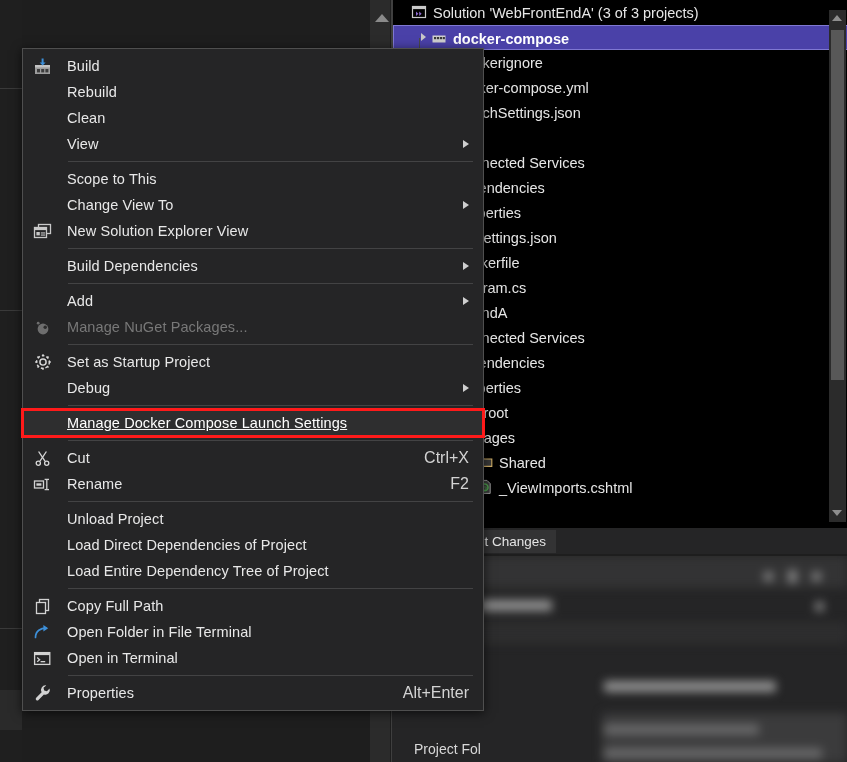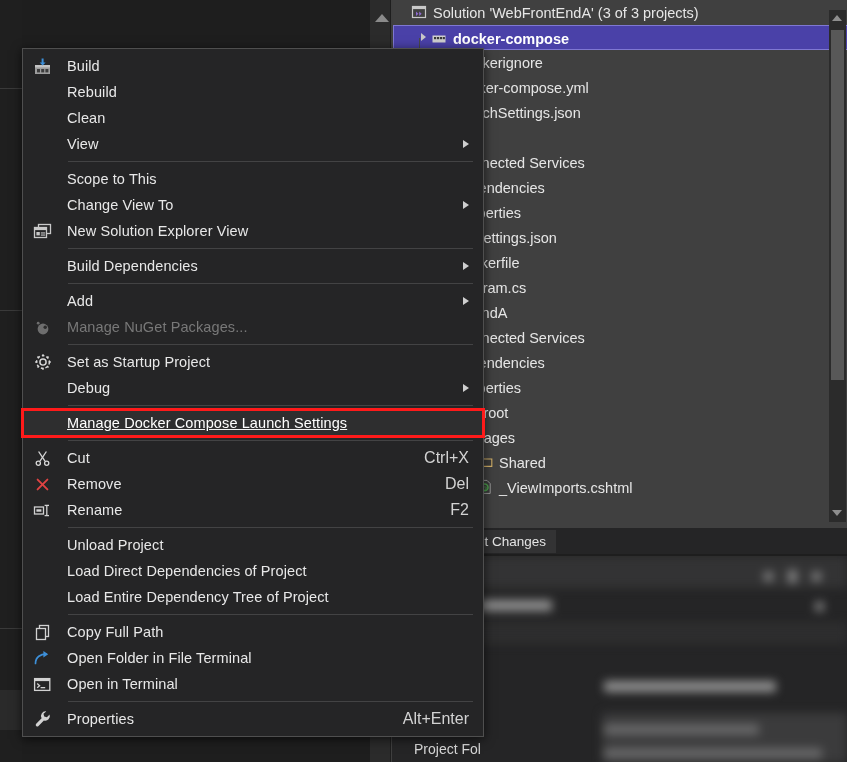--- a/index.html
+++ b/index.html
@@ -11,21 +11,21 @@
   }
   
   #app-bg{position:absolute;inset:0;background:#1e1e1e;}
   .strip-dark{position:absolute;background:#1f1f1f;}
   .hairline{position:absolute;height:1px;background:#3a3a3a;}
   .vline{position:absolute;width:1px;background:#3f3f3f;}
 
   
   #solution-explorer{
     position:absolute;left:392px;top:0;width:455px;height:528px;
-    background:#404040;border-left:1px solid #3f3f3f;
+    background:#000000;border-left:1px solid #3f3f3f;
   }
   #se-tree{position:absolute;left:0;top:0;right:0;bottom:0;overflow:hidden;}
   .tree-row{
     position:relative;height:25px;line-height:25px;
     font-size:14.5px;color:#e6e6e6;white-space:nowrap;
     padding-left:8px;box-sizing:border-box;
   }
   .tree-row .tw-label{vertical-align:middle;}
   .tree-row.selected{
     background:#4a41a8;border:1px solid #7f78d2;box-sizing:border-box;
@@ -365,34 +365,20 @@
           </g>
         </svg>
           </span>
         </span>
         <span class="cm-label">Cut</span>
         <span class="cm-shortcut">Ctrl+X</span>
       </div>
       <div class="cm-item">
         <span class="cm-icon">
           <span class="cm-ic">
-            <svg width="17" height="17" viewBox="0 0 17 17">
-          <g stroke="#e04343" stroke-width="1.9" stroke-linecap="round">
-            <path d="M3.6 3.6 L13.4 13.4"></path>
-                <path d="M13.4 3.6 L3.6 13.4"></path>
-          </g>
-        </svg>
-          </span>
-        </span>
-        <span class="cm-label">Remove</span>
-        <span class="cm-shortcut">Del</span>
-      </div>
-      <div class="cm-item">
-        <span class="cm-icon">
-          <span class="cm-ic">
             <svg width="19" height="17" viewBox="0 0 19 17">
           <rect x="1.5" y="5" width="9" height="7" fill="none" stroke="#d2d2d2" stroke-width="1.3"></rect>
           <rect x="3.4" y="7.3" width="5" height="2.4" fill="#d2d2d2"></rect>
           <g stroke="#d2d2d2" stroke-width="1.3">
             <path d="M13.8 3.4 L13.8 13.6"></path>
             <path d="M11.6 3.4 L16 3.4"></path>
                 <path d="M11.6 13.6 L16 13.6"></path>
           </g>
         </svg>
           </span>

